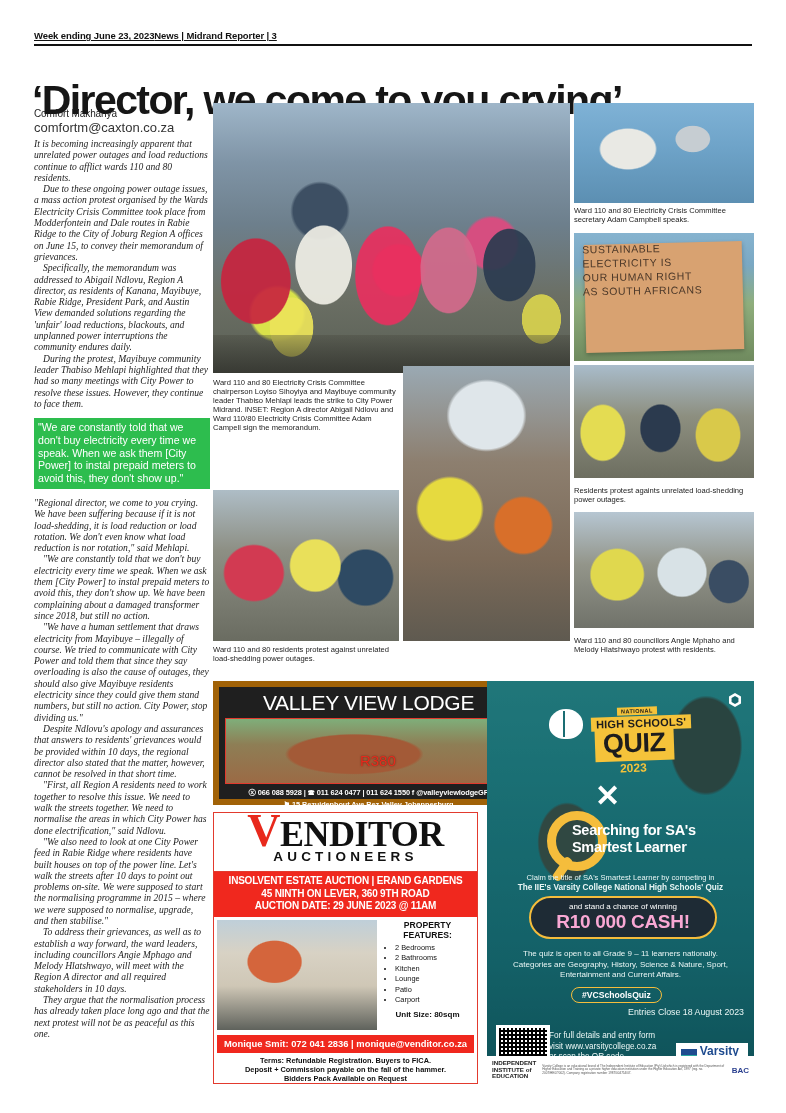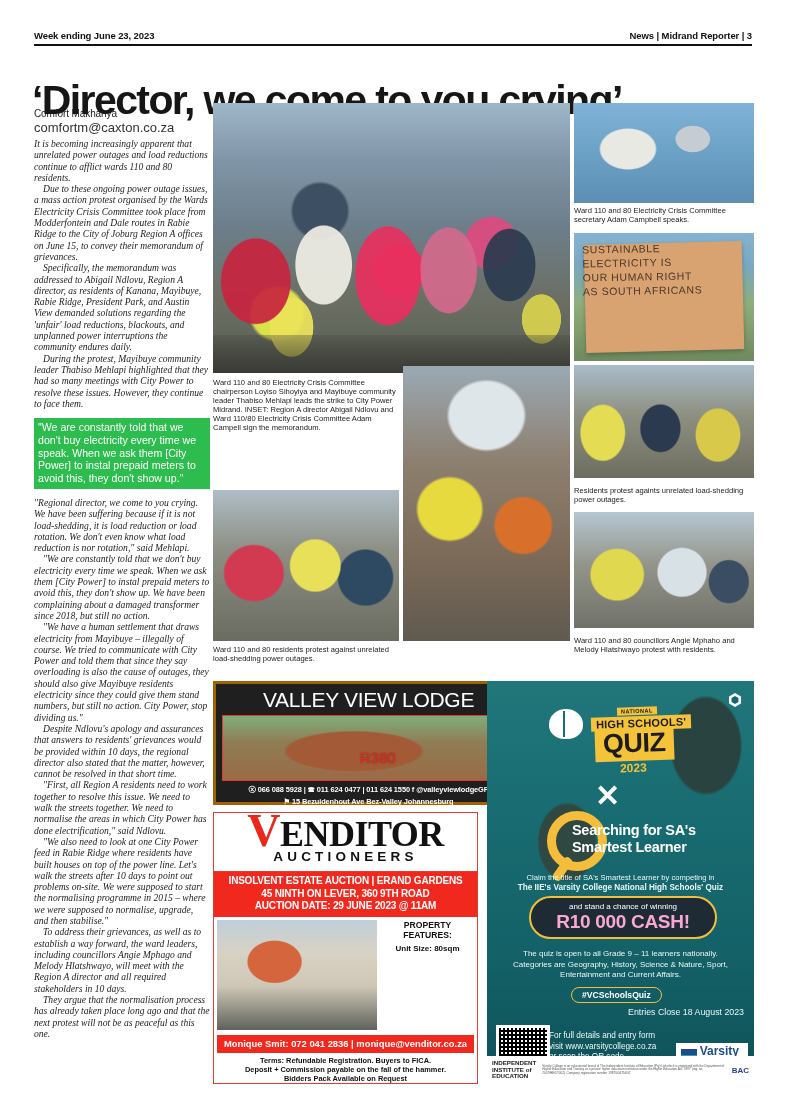--- a/index.html
+++ b/index.html
@@ -14,27 +14,27 @@
     background: #ffffff;
     overflow: hidden;
     font-family: "Liberation Serif", serif;
   }
 
   
   .masthead {
     position: absolute;
     left: 34px; top: 30px; width: 718px;
     display: flex;
-    justify-content: space-between;
     align-items: flex-end;
     font-family: "Liberation Sans", sans-serif;
     font-weight: bold;
     font-size: 9.5px;
     color: #111;
     letter-spacing: -0.1px;
+    text-decoration: underline;
   }
   .masthead-rule {
     position: absolute;
     left: 34px; top: 44px; width: 718px; height: 2.2px;
     background: #111;
   }
 
   
   .headline {
     position: absolute;
@@ -204,21 +204,21 @@
       radial-gradient(ellipse 18% 30% at 86% 60%, #3a4d63 0 60%, transparent 64%),
       linear-gradient(180deg, #b6c6d2 0%, #93958a 45%, #70726a 100%);
   }
   #caption-council { left: 574px; top: 636px; width: 180px; }
 
   
   #ad-valley {
     position: absolute; left: 213px; top: 681px; width: 311px; height: 124px;
     background: #1f1f1f;
     box-sizing: border-box;
-    border: 3px solid #a16207;
+    border: 6px solid #a16207;
   }
   .vv-title {
     text-align: center;
     color: #fff;
     font-family: "Liberation Sans", sans-serif;
     font-size: 21px;
     font-weight: normal;
     letter-spacing: -0.3px;
     margin-top: 4px;
   }
@@ -616,20 +616,28 @@
     </div>
     <div class="vd-band">
       <div>INSOLVENT ESTATE AUCTION  |  ERAND GARDENS</div>
       <div>45 NINTH ON LEVER, 360 9TH ROAD</div>
       <div>AUCTION DATE: 29 JUNE 2023 @ 11AM</div>
     </div>
     <div class="vd-mid">
       <div class="vd-photo"></div>
       <div class="vd-feat">
         <h4>PROPERTY FEATURES:</h4>
+        <ul id="vd-feature-list">
+            <li>2 Bedrooms</li>
+            <li>2 Bathrooms</li>
+            <li>Kitchen</li>
+            <li>Lounge</li>
+            <li>Patio</li>
+            <li>Carport</li>
+          </ul>
         <div class="vd-size">Unit Size: 80sqm</div>
       </div>
     </div>
     <div class="vd-contact">Monique Smit: 072 041 2836  |  monique@venditor.co.za</div>
     <div class="vd-terms">
       <div>Terms: Refundable Registration. Buyers to FICA.</div>
       <div>Deposit + Commission payable on the fall of the hammer.</div>
       <div>Bidders Pack Available on Request</div>
     </div>
   </div>

